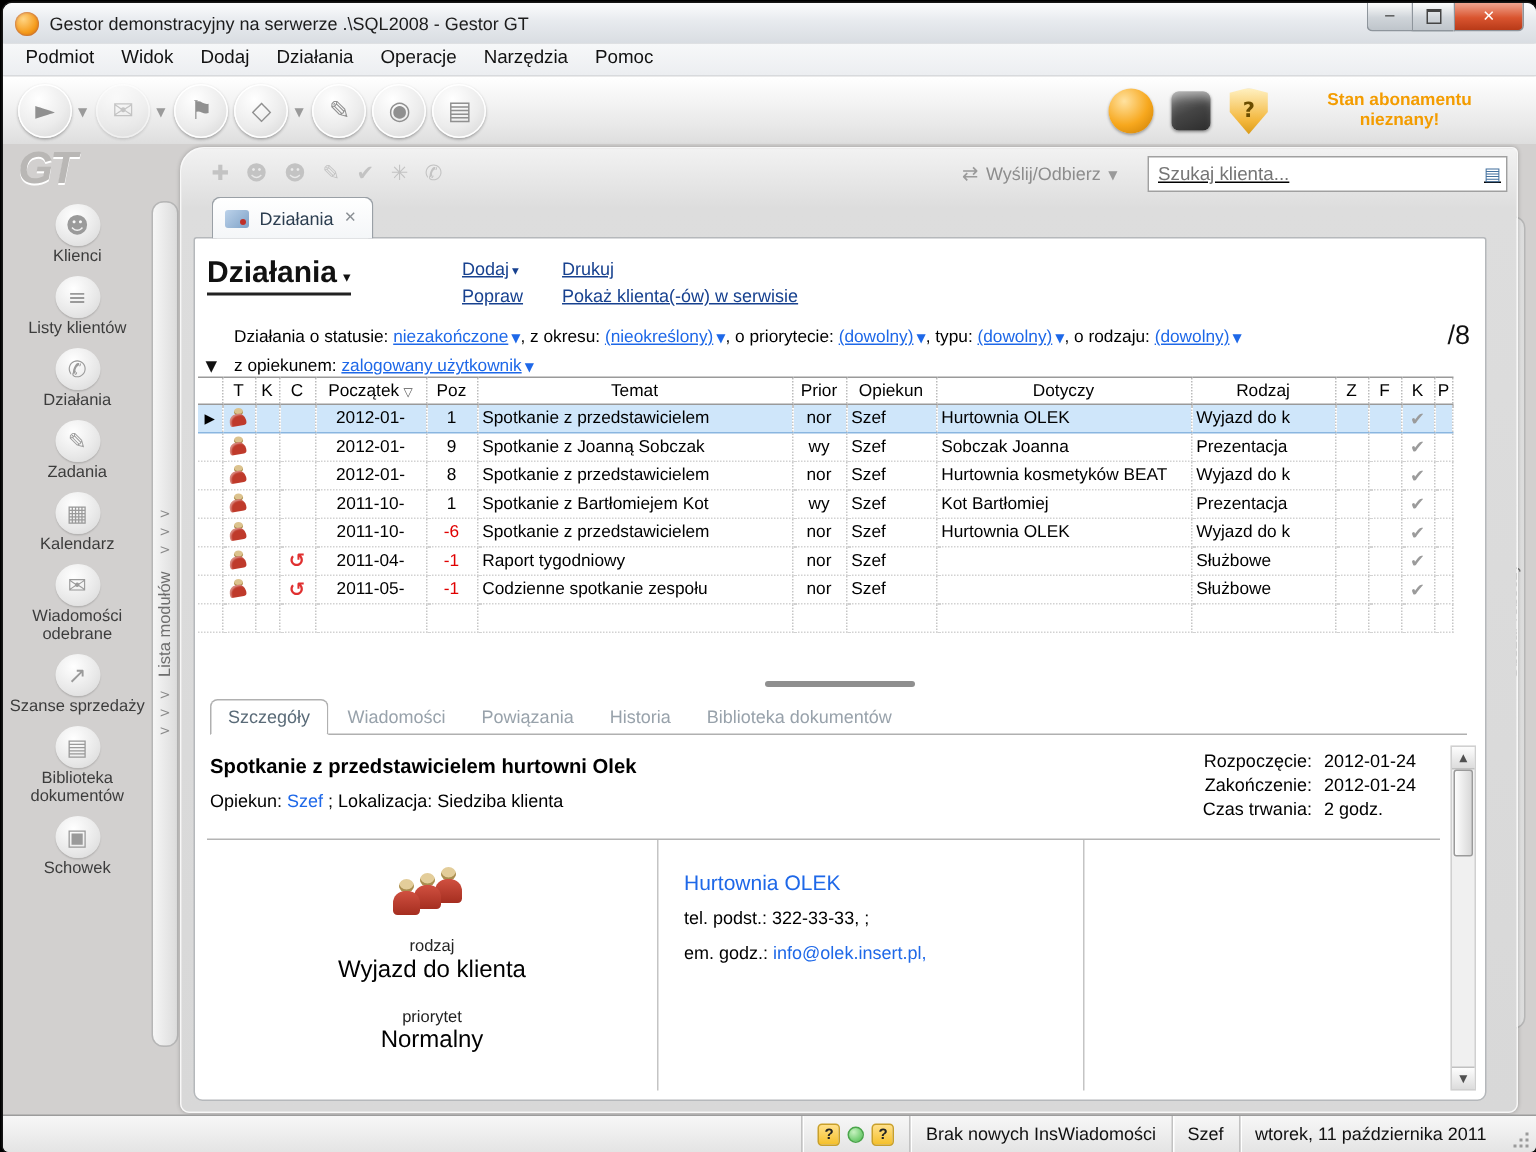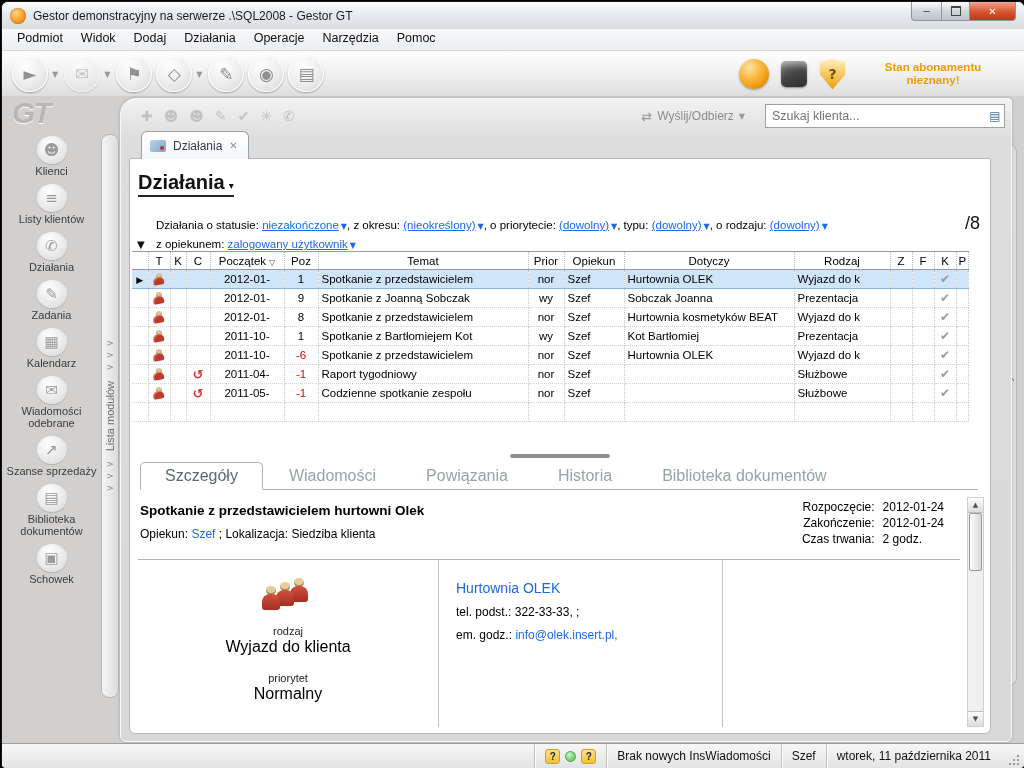--- a/index.html
+++ b/index.html
@@ -43,21 +43,21 @@
   .sidebar{position:absolute;left:2px;top:40px;width:95px;display:flex;flex-direction:column;align-items:center;gap:7px;}
   .side-item{display:flex;flex-direction:column;align-items:center;width:92px;}
   .side-ico{width:30px;height:28px;border-radius:50%;background:radial-gradient(circle at 40% 30%,#ffffff,#e8e8e8 60%,#d6d6d6);display:flex;align-items:center;justify-content:center;font-size:15px;color:#9a9a9a;box-shadow:0 1px 1px rgba(0,0,0,.15);}
   .side-label{font-size:11px;color:#3c3c3c;text-align:center;line-height:12px;margin-top:1px;}
   
   .main-panel{position:absolute;left:118px;top:2px;width:890px;bottom:2px;background:linear-gradient(#f2f2f2,#dddddd 40px,#d8d8d8);border:1px solid #f8f8f8;border-radius:16px 4px 6px 6px;box-shadow:0 0 3px rgba(0,0,0,.25);}
   .subtoolbar{height:30px;display:flex;align-items:center;padding:2px 6px 0 20px;}
   .mini-icon{font-size:14px;color:#c3c3c3;margin-right:11px;}
   .sendrecv{display:flex;align-items:center;gap:5px;color:#8d8d8d;font-size:12px;margin-right:14px;}
   .sendrecv .sr-ico{font-size:13px;color:#9a9a9a;}
-  .searchbox{width:238px;height:22px;background:#fff;border:1px solid #a0a0a0;display:flex;align-items:center;}
+  .searchbox{width:238px;height:22px;background:#fff;border:1px solid #a0a0a0;display:flex;align-items:center;text-decoration:underline;}
   .searchbox input{flex:1;border:none;outline:none;font-size:12.5px;padding:0 6px;color:#222;font-family:"Liberation Sans",sans-serif;background:transparent;}
   .searchbox .list-ico{width:18px;text-align:center;color:#45729f;font-size:12px;}
   .tabrow{height:28px;position:relative;padding-left:20px;display:flex;align-items:flex-end;}
   .doc-tab{height:27px;background:linear-gradient(#ffffff,#f4f6f8);border:1px solid #9aa0a6;border-bottom:none;border-radius:6px 6px 0 0;display:flex;align-items:center;gap:7px;padding:0 10px 0 8px;font-size:12px;color:#2c3e50;position:relative;z-index:2;}
   .tab-ico{width:16px;height:12px;background:linear-gradient(135deg,#bcd2ea,#7fa3c8);border-radius:2px;position:relative;}
   .tab-ico::after{content:"";position:absolute;right:2px;bottom:2px;width:4px;height:4px;border-radius:50%;background:#c03028;}
   .tab-close{color:#8a8f94;font-size:10px;font-weight:bold;}
   
   .content{position:absolute;top:59px;left:8px;right:20px;bottom:7px;background:#fff;border:1px solid #b5b8bb;border-radius:2px 2px 6px 6px;overflow:hidden;font-size:12px;}
   .page-title{position:absolute;top:12px;left:8px;font-size:20px;font-weight:bold;color:#111;border-bottom:2px solid #222;padding-bottom:1px;display:flex;align-items:flex-end;gap:4px;}
@@ -82,21 +82,21 @@
   .selarrow{font-size:9px;color:#000;}
   .chk{color:#9b9b9b;font-size:12px;}
   .recur{color:#e03030;font-weight:bold;font-size:13px;}
   .sort{font-size:8px;color:#555;margin-left:3px;}
   .person{display:inline-block;width:13px;height:13px;position:relative;top:1px;}
   .person::before{content:"";position:absolute;left:3px;top:0;width:6px;height:5px;border-radius:50%;background:#dcc38e;box-shadow:inset 0 -1px 0 #a98d4f;}
   .person::after{content:"";position:absolute;left:0;top:4px;width:11px;height:8px;border-radius:5px 5px 2px 2px;background:#bf3a2b;transform:rotate(-10deg);box-shadow:inset 1px 1px 1px rgba(255,255,255,.4);}
   .hscroll{position:absolute;top:295px;left:380px;width:100px;height:4px;background:#8f8f8f;border-radius:2px;}
   
   .dtabs{position:absolute;top:305px;left:10px;right:12px;height:25px;border-bottom:1px solid #b0b0b0;display:flex;align-items:flex-end;gap:2px;}
-  .dtab{font-size:16px;color:#98a2ab;padding:4px 24px;}
+  .dtab{font-size:12px;color:#98a2ab;padding:4px 11px;}
   .dtab.active{background:#fff;border:1px solid #b0b0b0;border-bottom:1px solid #fff;border-radius:5px 5px 0 0;color:#5a6b78;margin-bottom:-1px;}
   
   .det-title{position:absolute;top:344px;left:10px;font-size:13.5px;font-weight:bold;color:#000;}
   .det-meta{position:absolute;top:368px;left:10px;font-size:12px;color:#000;}
   .blue{color:#1e68e8;}
   .info{position:absolute;top:341px;right:46px;display:grid;grid-template-columns:auto auto;column-gap:8px;row-gap:2px;font-size:12px;}
   .info .il{text-align:right;color:#000;}
   .divider{position:absolute;top:400px;left:8px;right:30px;border-top:1px solid #b4b4b4;}
   .vline1{position:absolute;top:401px;bottom:6px;left:308px;border-left:1px solid #c4c4c4;}
   .vline2{position:absolute;top:401px;bottom:6px;left:592px;border-left:1px solid #c4c4c4;}
@@ -274,20 +274,26 @@
         </div>
       </div>
 
       <div class="content">
 
         <div class="page-title">
           <span>Działania</span>
           <span class="fa-b glyph">▾</span>
         </div>
 
+        <div class="actions" id="actions">
+            <a class="act"><span>Dodaj</span><span class="fa-b glyph">▾</span></a>
+            <a class="act"><span>Popraw</span></a>
+            <a class="act"><span>Drukuj</span></a>
+            <a class="act"><span>Pokaż klienta(-ów) w serwisie</span></a>
+          </div>
 
         <div class="count">/8</div>
 
         <div class="filters1">
           <span>Działania o statusie:</span>
           <a class="flink"><span>niezakończone</span><span class="fa glyph">▼</span></a><span>, z okresu:</span>
           <a class="flink"><span>(nieokreślony)</span><span class="fa glyph">▼</span></a><span>, o priorytecie:</span>
           <a class="flink"><span>(dowolny)</span><span class="fa glyph">▼</span></a><span>, typu:</span>
           <a class="flink"><span>(dowolny)</span><span class="fa glyph">▼</span></a><span>, o rodzaju:</span>
           <a class="flink"><span>(dowolny)</span><span class="fa glyph">▼</span></a>

